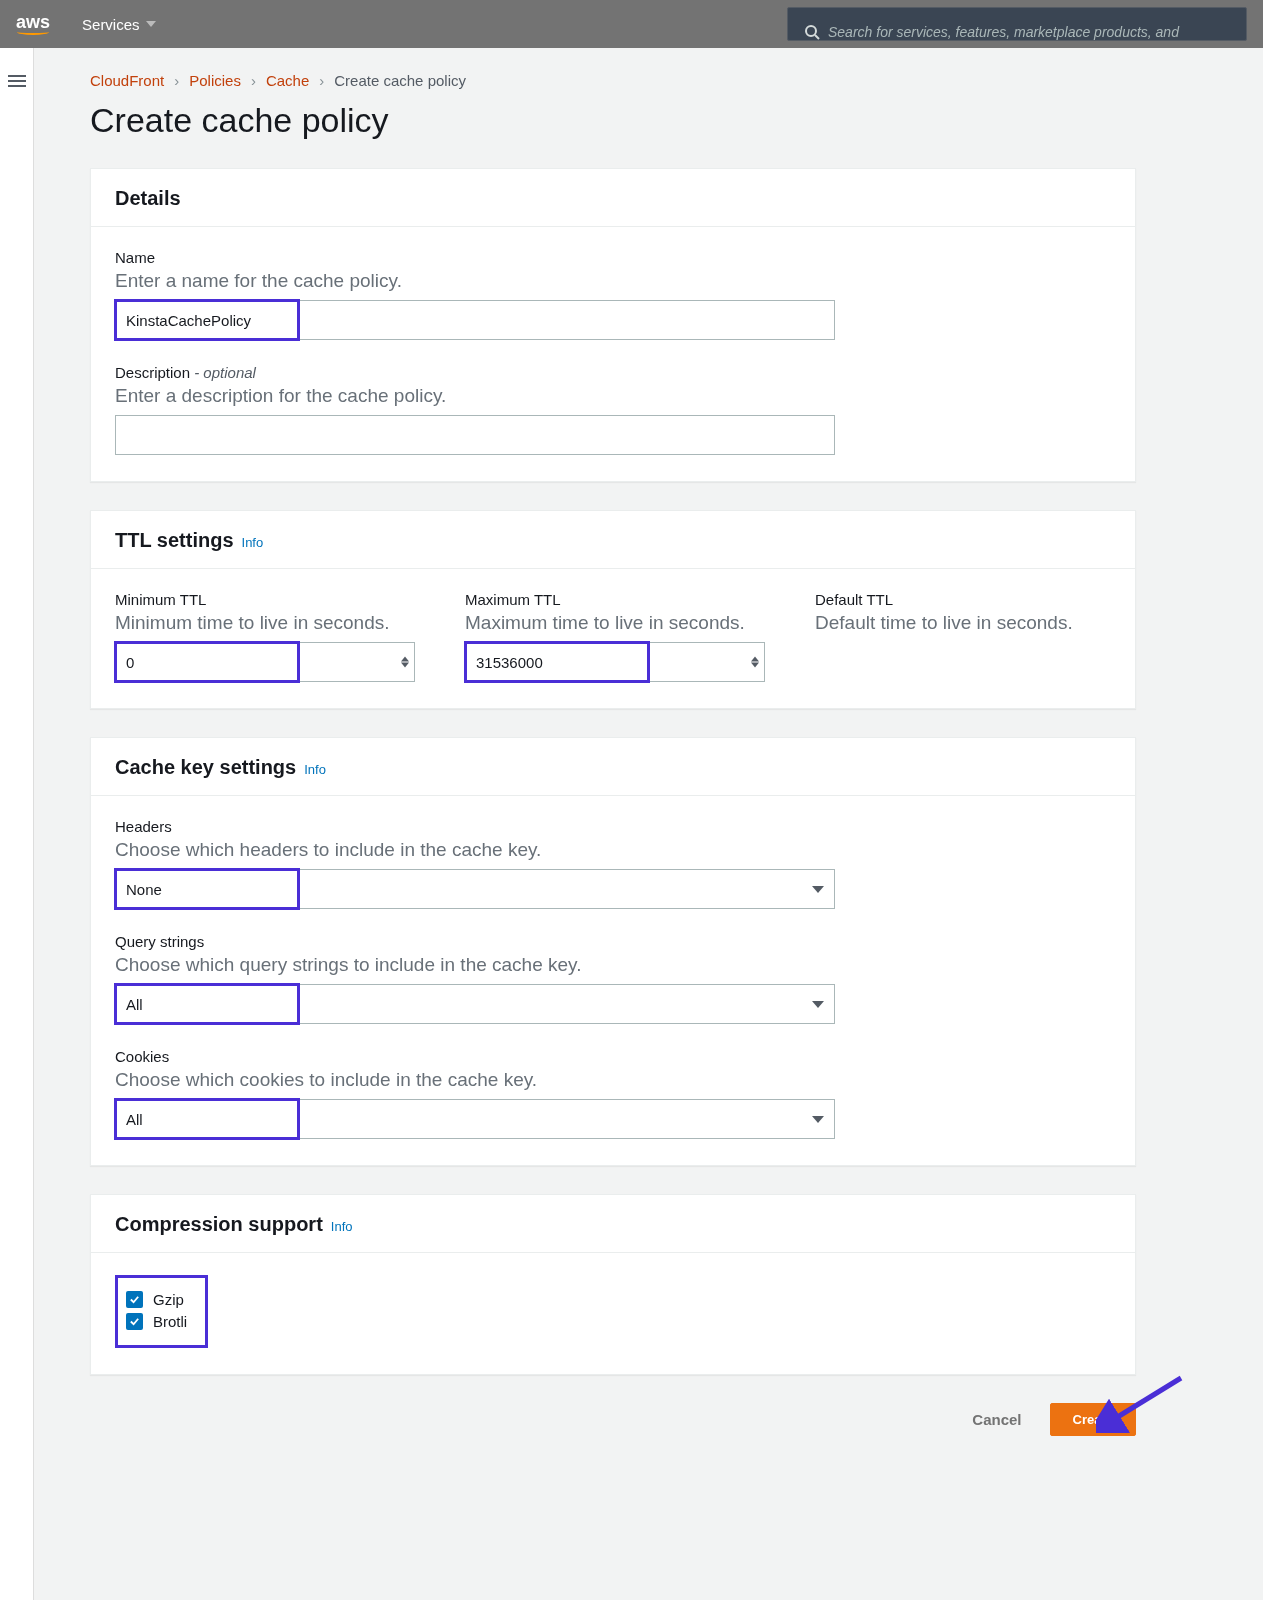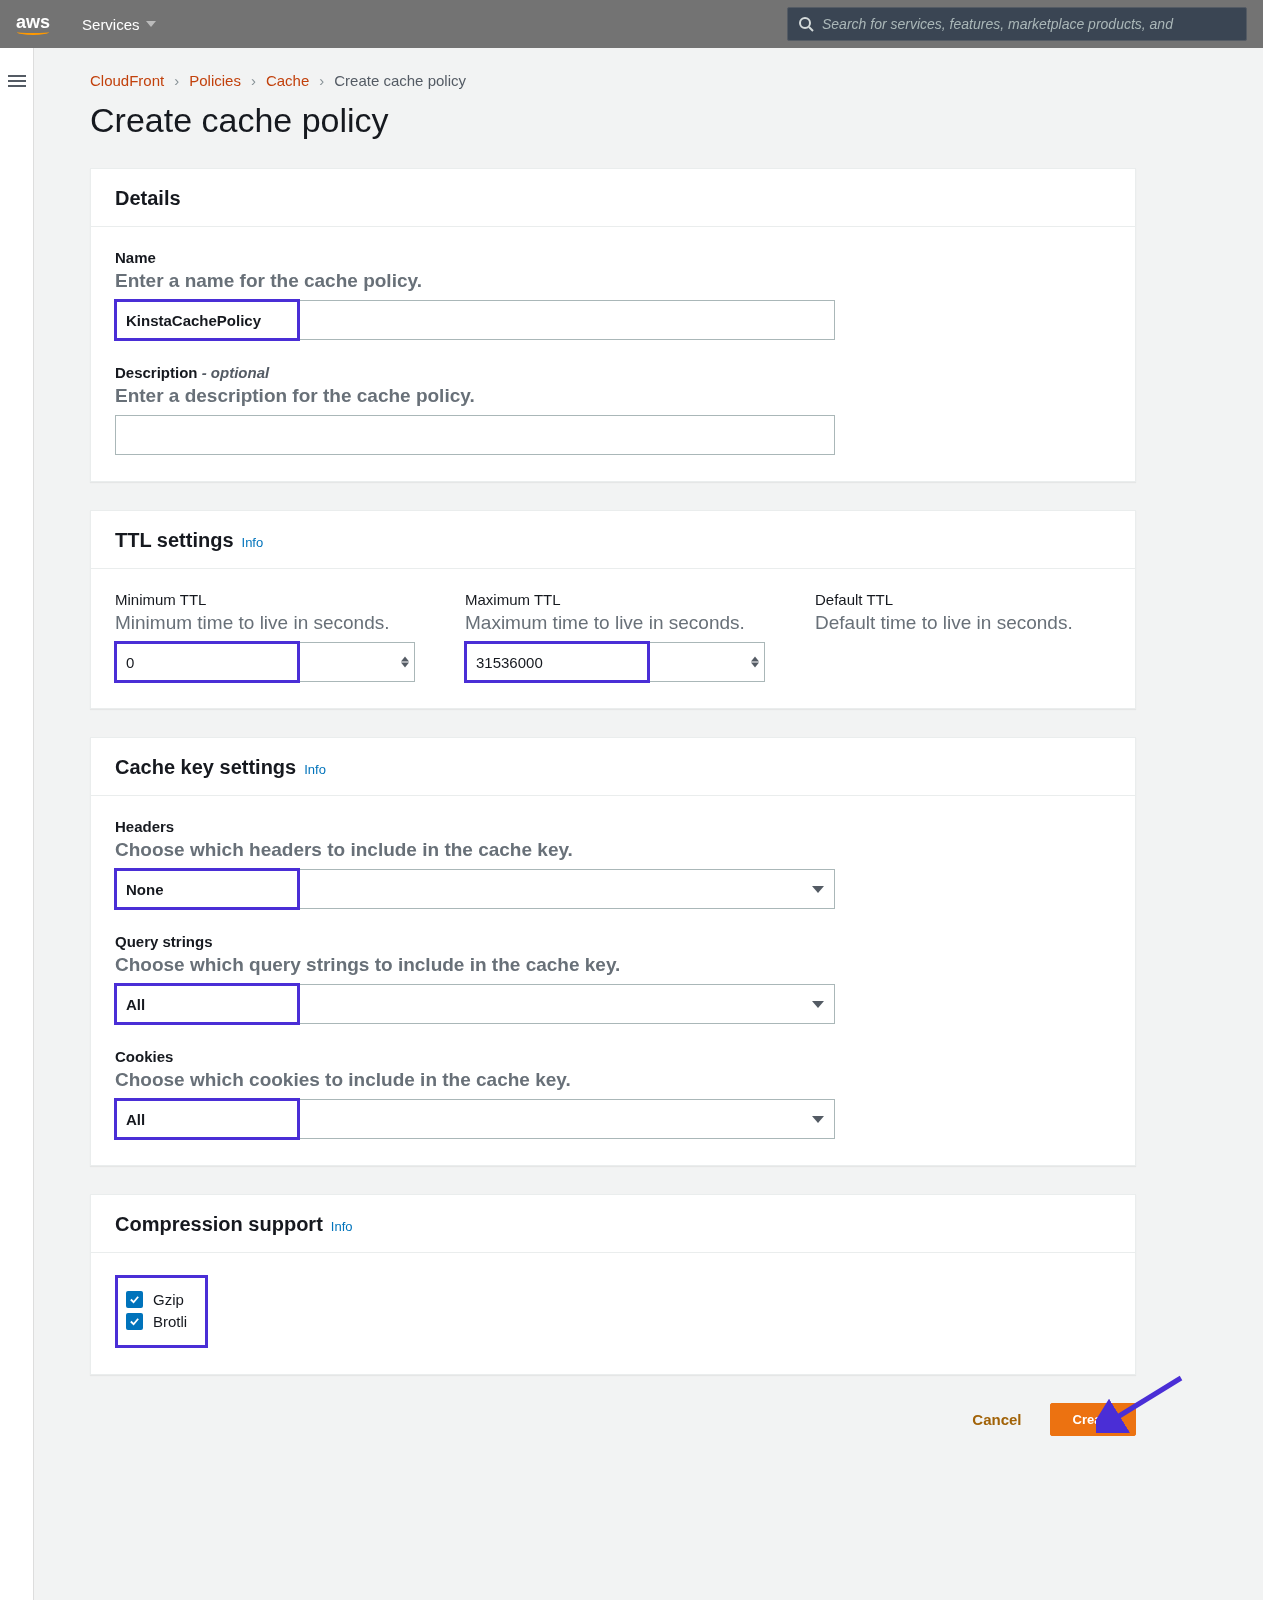--- a/index.html
+++ b/index.html
@@ -51,22 +51,22 @@
     border-left: 5px solid transparent;
     border-right: 5px solid transparent;
     border-top: 6px solid #bbb;
   }
   .searchbar {
     margin-left: auto;
     background: #3a4553;
     border: 1px solid #545b64;
     height: 34px;
     display: flex;
-    align-items: center;
-    padding: 0 10px;
+    align-items: flex-end;
+    padding: 0 16px;
     width: 460px;
     border-radius: 2px;
   }
   .searchbar svg { width: 16px; height: 16px; margin-right: 8px; flex-shrink: 0; }
   .searchbar input {
     background: transparent;
     border: none;
     outline: none;
     color: #fff;
     font-style: italic;
@@ -139,21 +139,21 @@
   .panel-header .info-link {
     color: #0073bb;
     font-size: 13px;
     font-weight: 400;
     cursor: pointer;
   }
   .panel-body {
     padding: 22px 24px 26px 24px;
   }
 
-  .field { margin-bottom: 24px; font-weight: bold; }
+  .field { margin-bottom: 24px; }
   .field:last-child { margin-bottom: 0; }
   .field-label {
     font-size: 15px;
     color: #16191f;
     margin-bottom: 4px;
   }
   .optional { font-style: italic; color: #545b64; }
   .field-help {
     font-size: 19px;
     color: #687078;
@@ -246,21 +246,21 @@
   .footer-actions {
     display: flex;
     justify-content: flex-end;
     align-items: center;
     gap: 14px;
     margin-top: 8px;
   }
   .btn-cancel {
     background: transparent;
     border: none;
-    color: #a16207;
+    color: #737373;
     font-size: 15px;
     padding: 8px 14px;
     cursor: pointer;
     font-weight: 600;
   }
   .btn-primary {
     background: #ec7211;
     color: #fff;
     border: 1px solid #ec7211;
     padding: 8px 22px;

